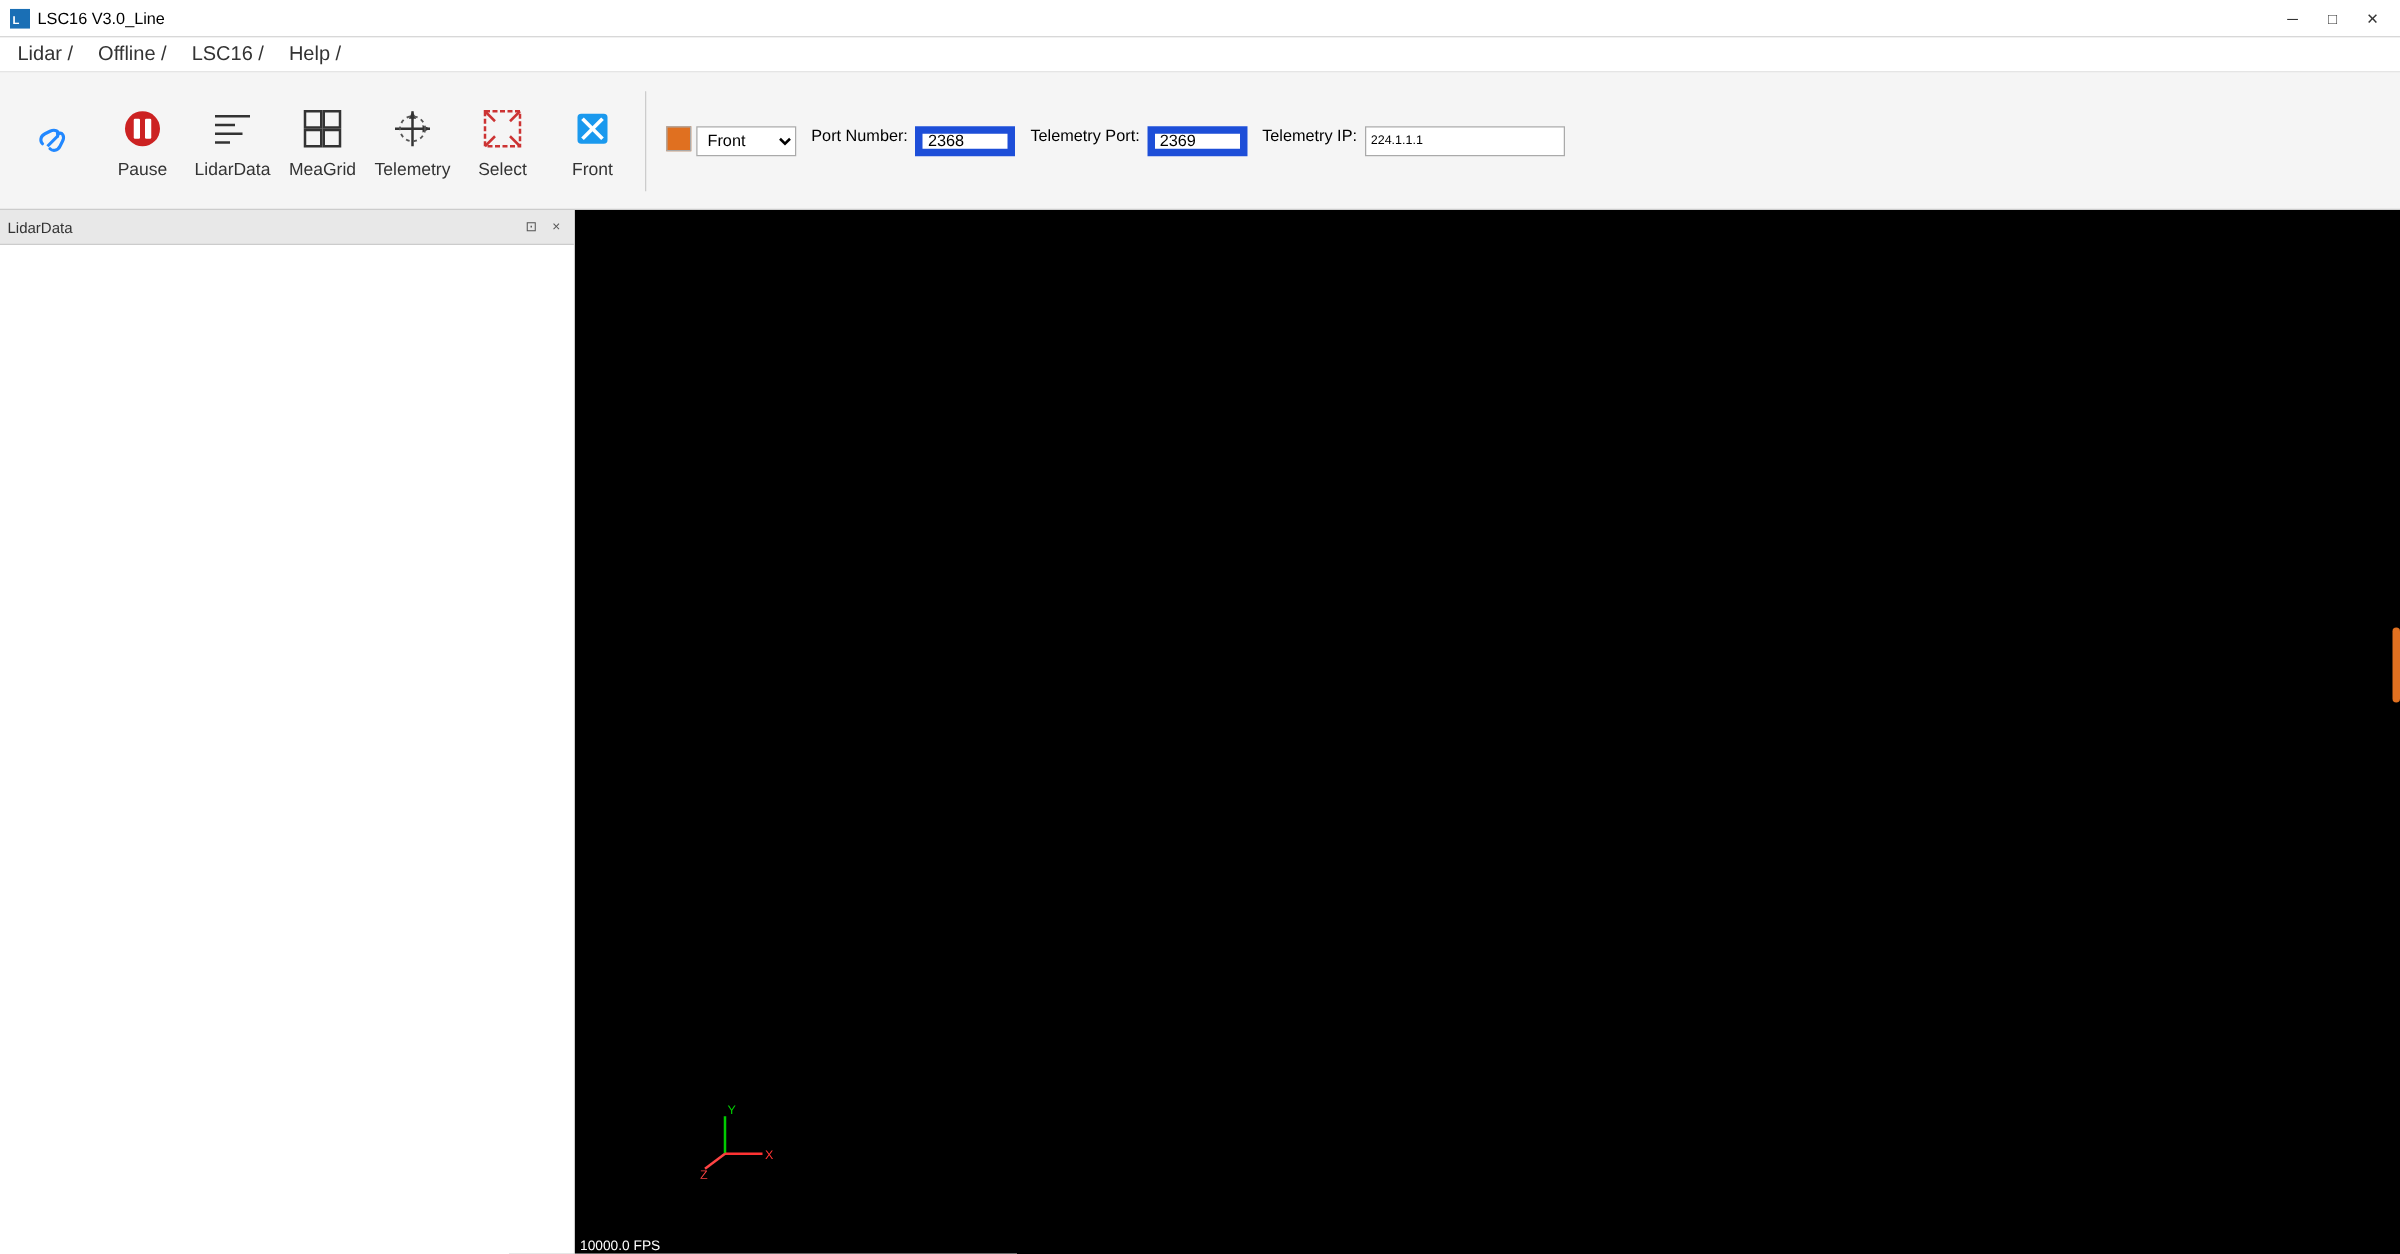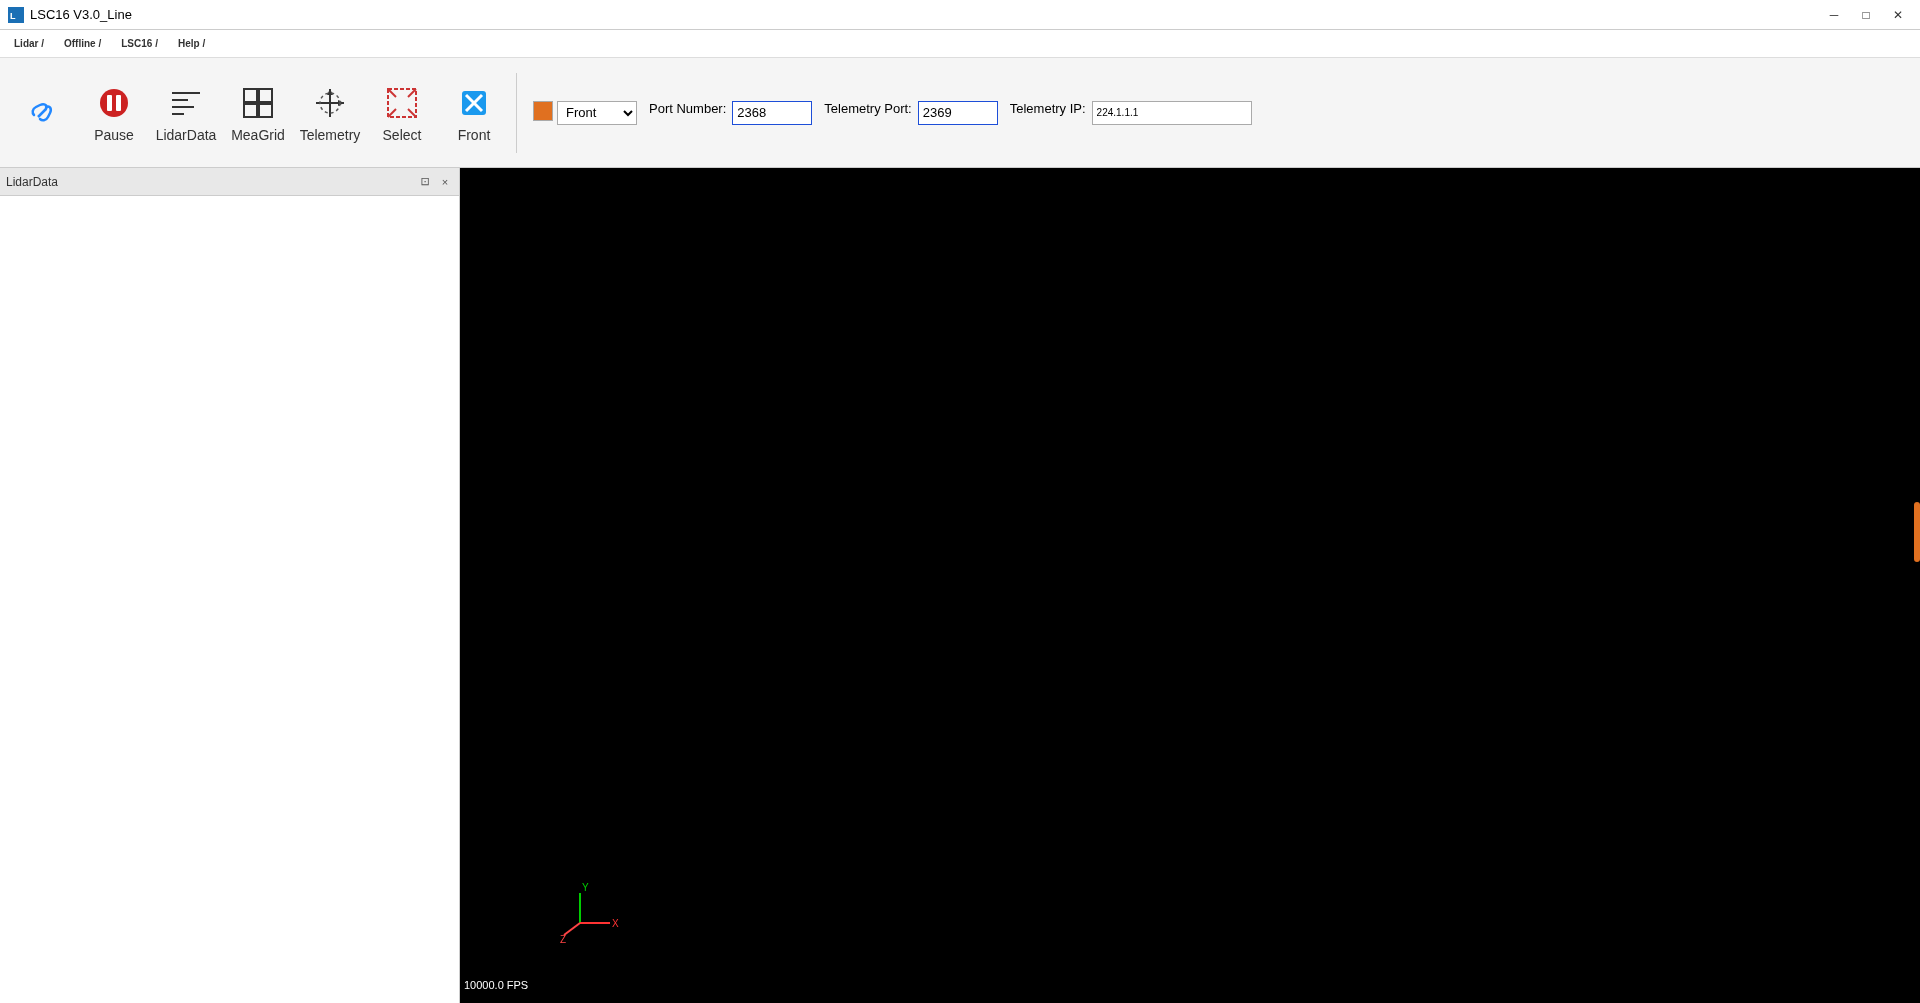--- a/index.html
+++ b/index.html
@@ -52,24 +52,23 @@
       height: 28px;
       background: #ffffff;
       border-bottom: 1px solid #ddd;
       display: flex;
       align-items: center;
       padding: 0 4px;
     }
     .menu-item {
       padding: 4px 10px;
       cursor: pointer;
-      font-size: 10px;
+      font-size: 16px;
       color: #333;
       position: relative;
-      font-weight: bold;
     }
     .menu-item::after {
       content: '';
       position: absolute;
       right: 0;
       top: 4px;
       bottom: 4px;
       width: 1px;
     }
 
@@ -139,21 +138,21 @@
     }
     .port-group {
       display: flex;
       align-items: flex-start;
       gap: 6px;
       font-size: 13px;
     }
     .port-input {
       width: 80px;
       height: 24px;
-      border: 1px solid #1d4ed8;
+      border: 6px solid #1d4ed8;
       padding: 0 4px;
       font-size: 13px;
     }
     .ip-input {
       width: 160px;
       height: 24px;
       border: 1px solid #aaa;
       padding: 0 4px;
       font-size: 10px;
     }
@@ -221,21 +220,21 @@
     #axes-overlay {
       position: absolute;
       bottom: 60px;
       left: 100px;
       width: 60px;
       height: 60px;
     }
 
     #fps-display {
       position: absolute;
-      bottom: 12px;
+      bottom: 0;
       left: 4px;
       color: #ffffff;
       font-size: 11px;
     }
 
     
     #right-scroll {
       position: absolute;
       right: 0;
       top: 40%;

